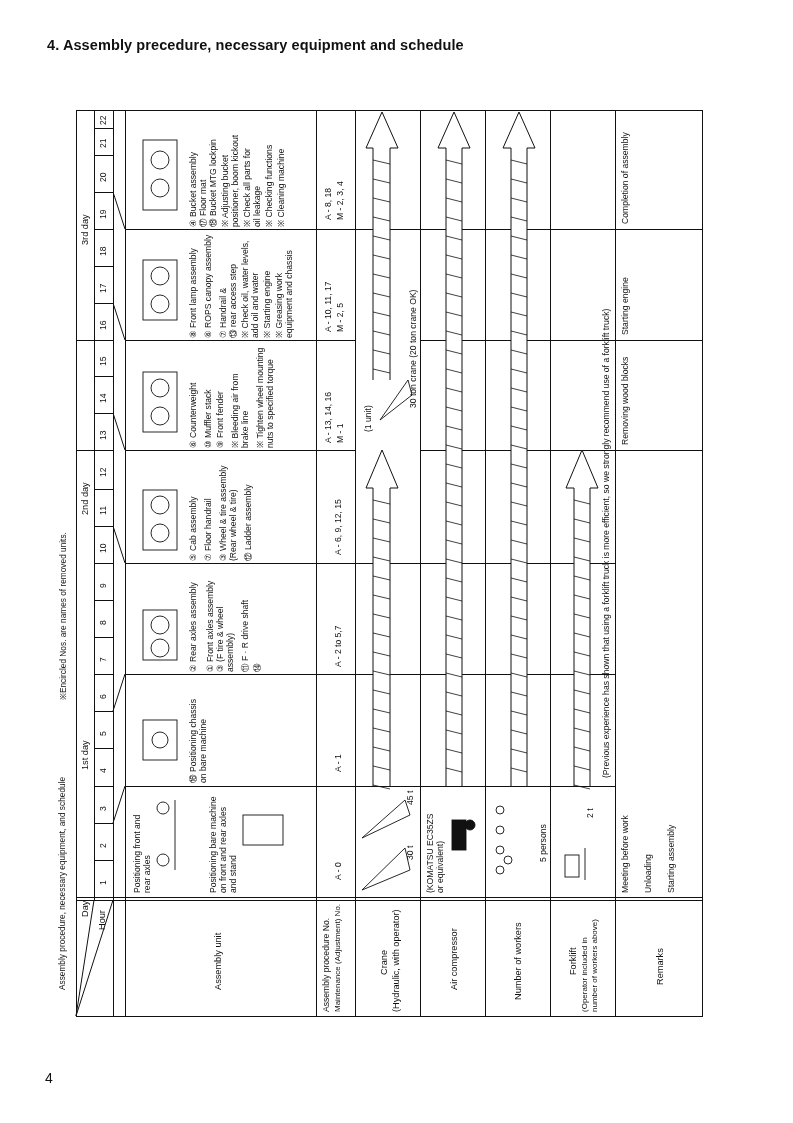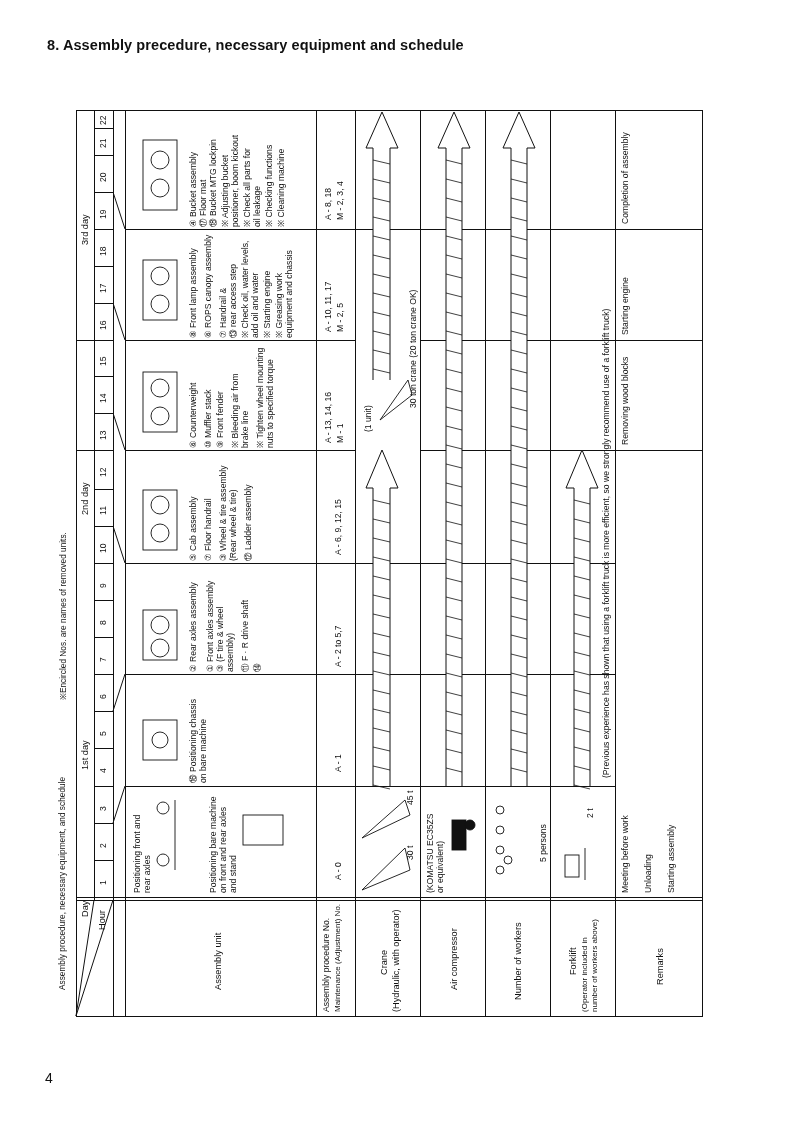--- a/index.html
+++ b/index.html
@@ -11,21 +11,21 @@
   .rot{position:absolute;transform-origin:0 0;transform:rotate(-90deg);white-space:nowrap;font-size:8.6px;line-height:10.5px;}
   .rot.sm{font-size:8px;line-height:9.5px;}
   .rot.md{font-size:9.2px;line-height:11px;}
   .caption{position:absolute;transform-origin:0 0;transform:rotate(-90deg);font-size:8.3px;white-space:nowrap;}
   .watermark{position:absolute;left:115px;top:430px;font-size:20px;color:#111;letter-spacing:0.2px;font-family:"Liberation Sans",sans-serif;}
   svg{position:absolute;left:0;top:0;}
 </style>
 </head>
 <body>
 
-<div class="title">8. Assembly precedure, necessary equipment and schedule</div>
+<div class="title">4. Assembly precedure, necessary equipment and schedule</div>
 <div class="pagenum">4</div>
 
 <div class="caption" style="left:57px;top:990px;">Assembly procedure, necessary equipment, and schedule</div>
 <div class="caption" style="left:57px;top:700px;">※Encircled Nos. are names of removed units.</div>
 
 <div class="sheet">
 
   <svg width="793" height="1123">
     <g stroke="#111" stroke-width="1" fill="none">
 

